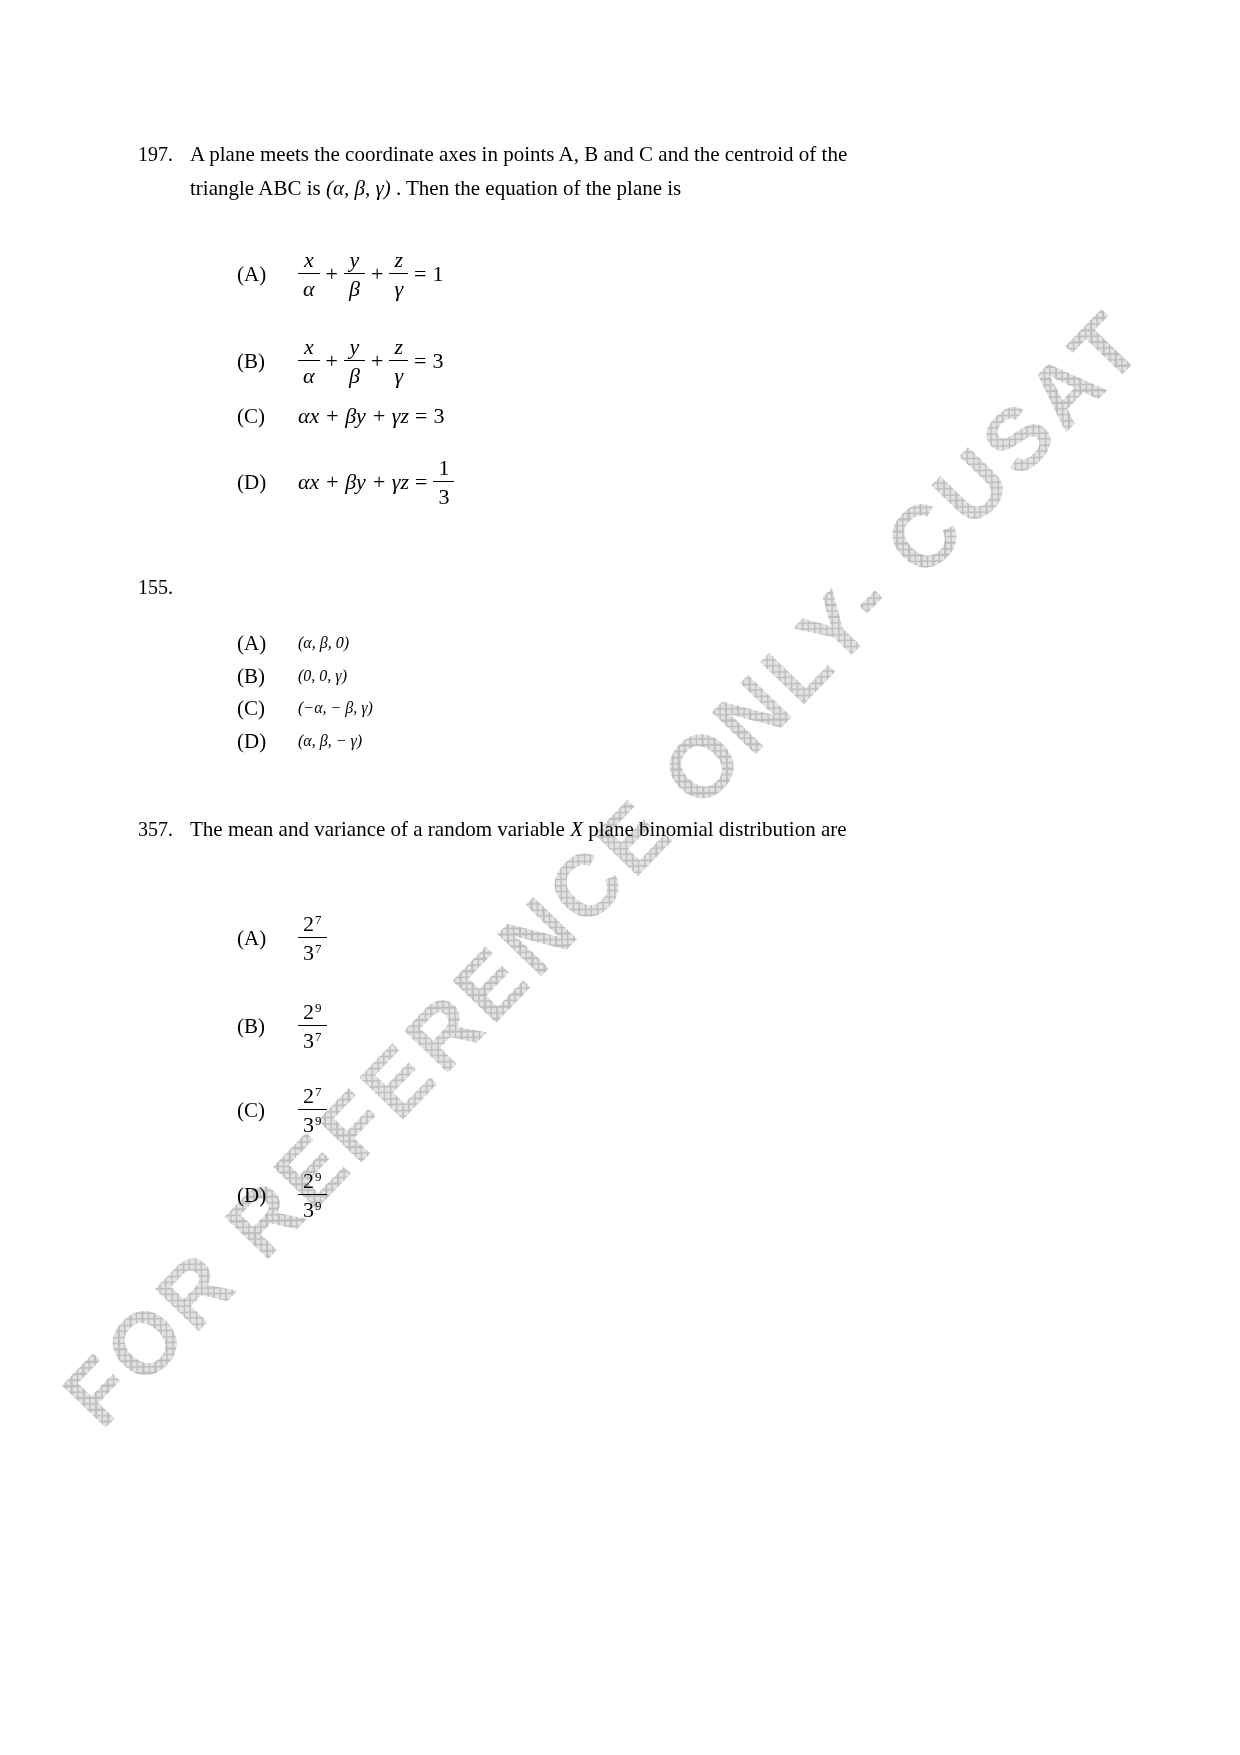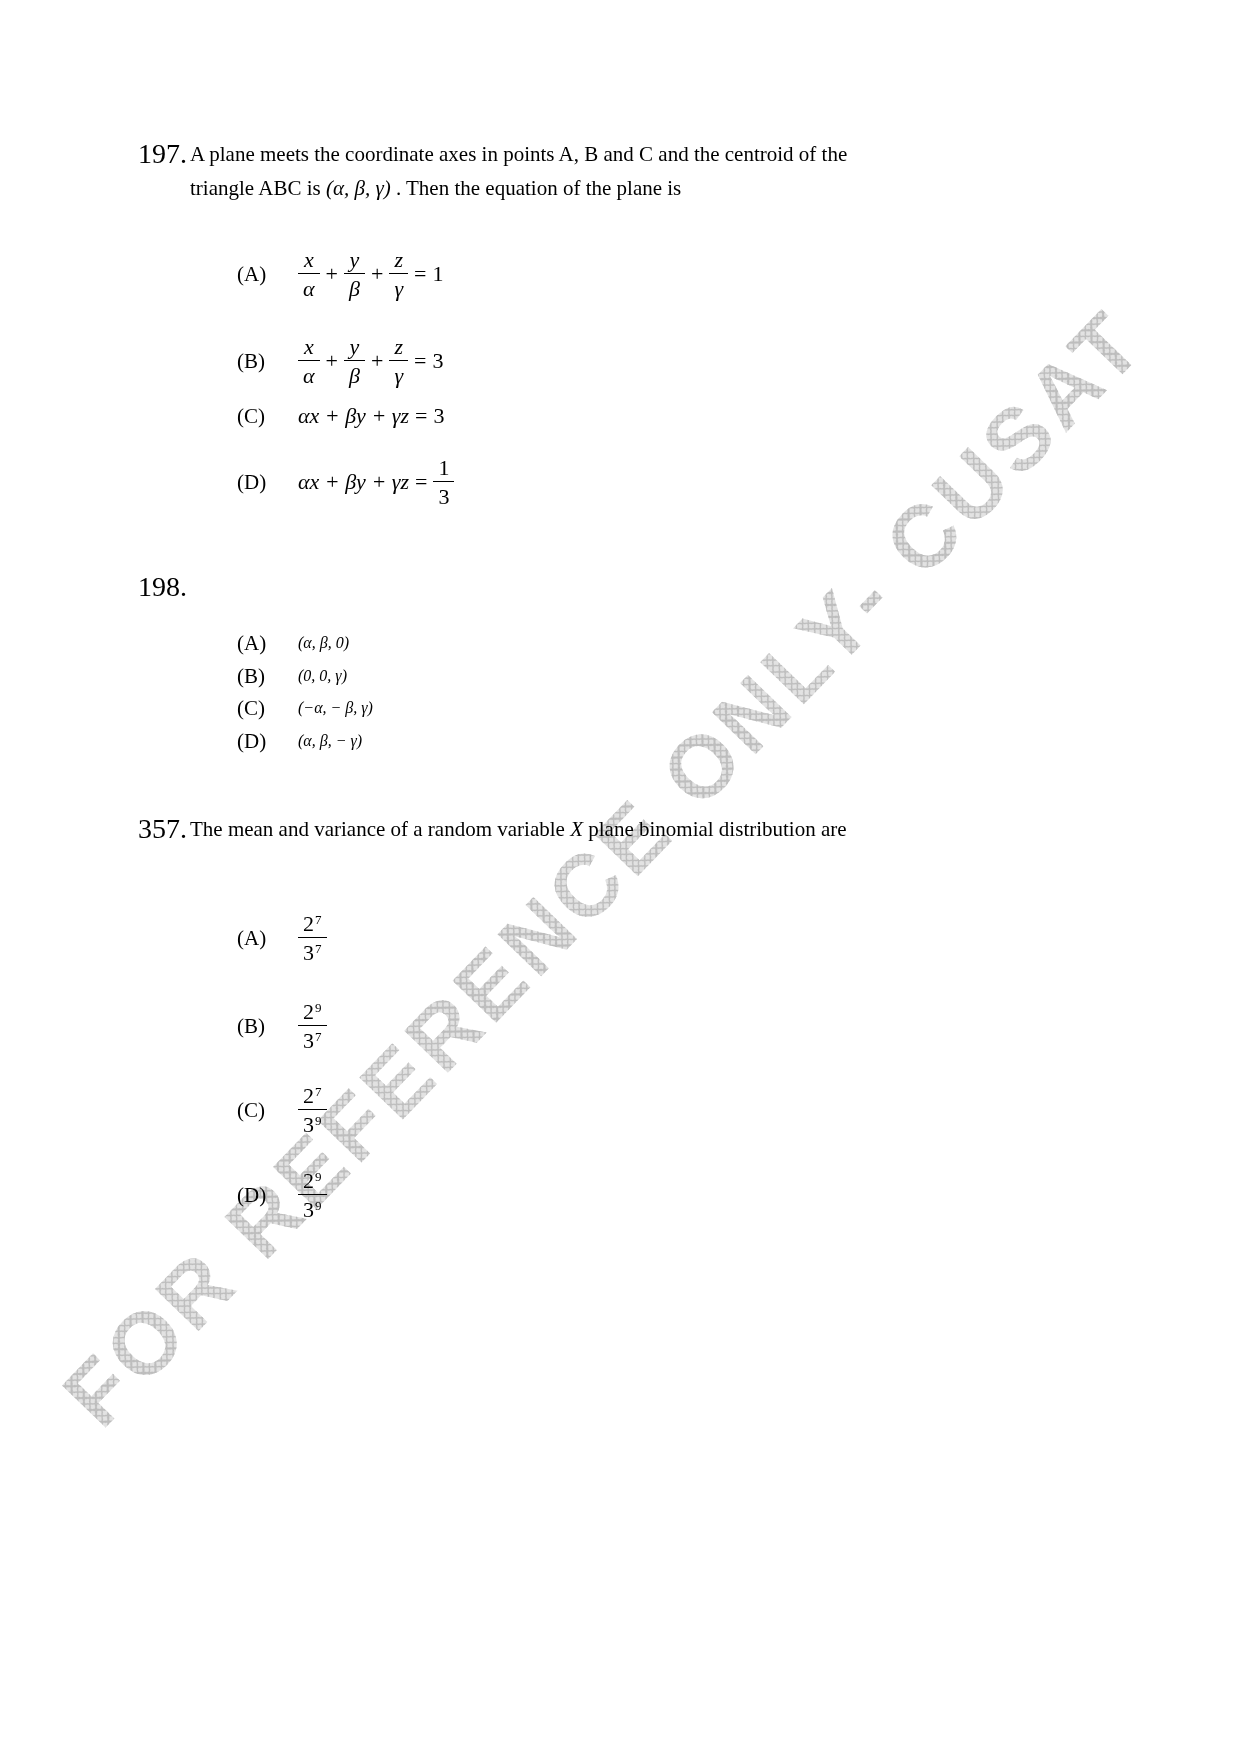--- a/index.html
+++ b/index.html
@@ -37,21 +37,21 @@
         linear-gradient(#e2e2e2, #e2e2e2);
       -webkit-background-clip: text;
       background-clip: text;
       color: transparent;
     }
   }
 
   
   .ink { position: absolute; z-index: 1; }
 
-  .qnum   { font-size: 28px; line-height: 34px; white-space: nowrap; }
+  .qnum   { font-size: 20px; line-height: 34px; white-space: nowrap; }
   .qline  { font-size: 21px; line-height: 34px; white-space: nowrap; }
   .m      { font-style: italic; }
 
   .opt {
     display: flex;
     align-items: center;
     white-space: nowrap;
   }
   .olabel { font-size: 21px; width: 61px; flex: none; }
 
@@ -146,21 +146,21 @@
     <span class="formula">
       <span class="m">αx + βy + γz</span>
       <span class="op">=</span>
       <span class="frac">
         <span class="top">1</span>
         <span class="bot">3</span>
       </span>
     </span>
   </div>
 
-  <div class="ink qnum" style="left:138px; top:570px">198.</div>
+  <div class="ink qnum" style="left:138px; top:570px">155.</div>
 
   <div class="ink opt" style="left:237px; top:628px">
     <span class="olabel">(A)</span>
     <span class="val m">(α, β, 0)</span>
   </div>
   <div class="ink opt" style="left:237px; top:661px">
     <span class="olabel">(B)</span>
     <span class="val m">(0, 0, γ)</span>
   </div>
   <div class="ink opt" style="left:237px; top:693px">

